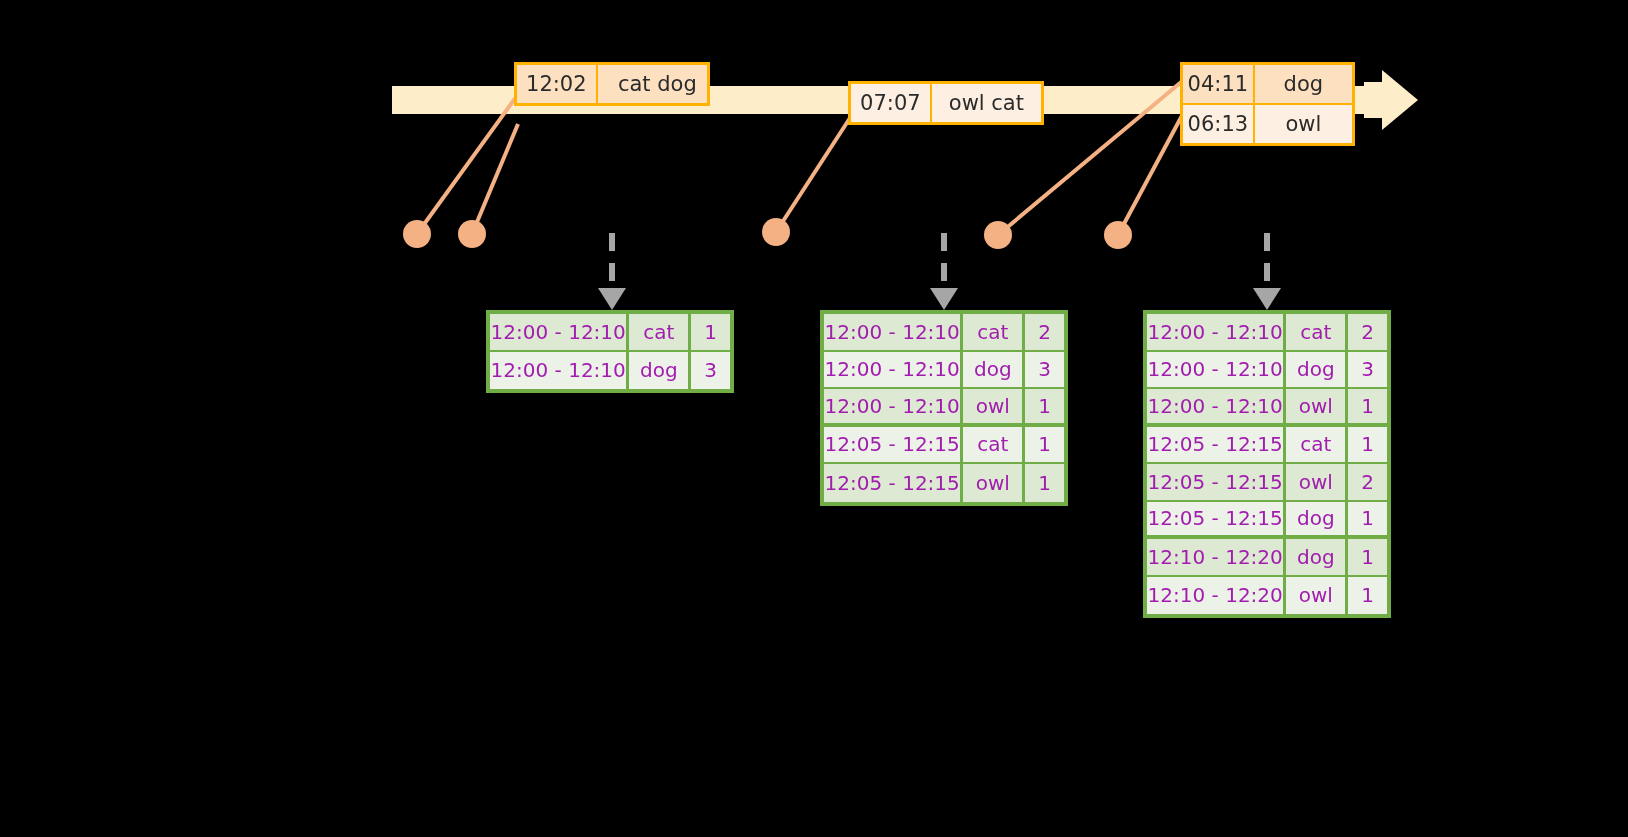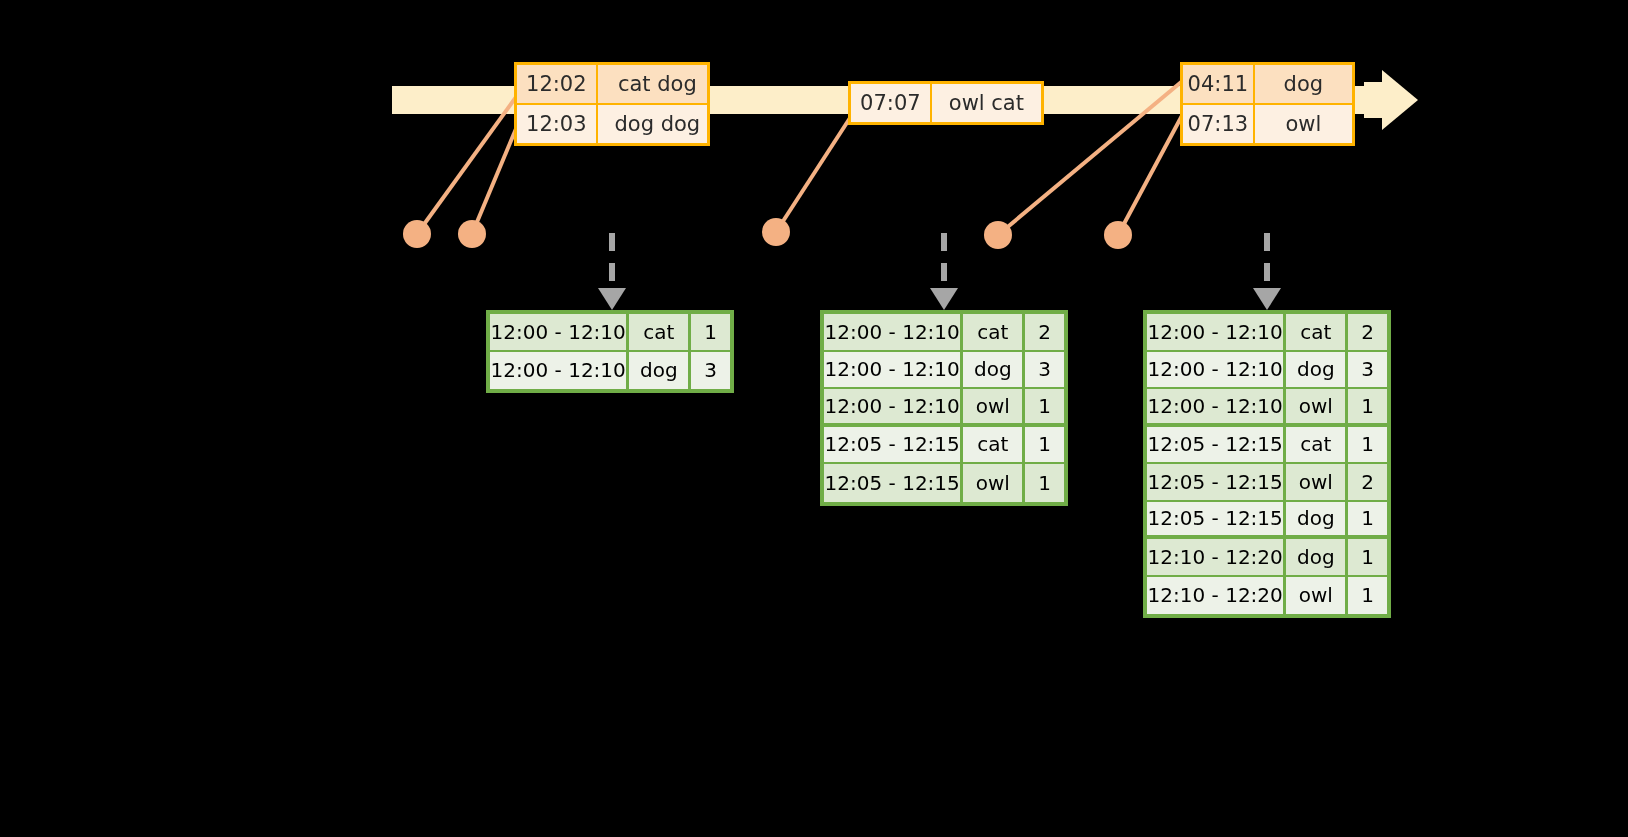--- a/index.html
+++ b/index.html
@@ -99,21 +99,21 @@
     height: 837px;
     pointer-events: none;
   }
 
   
   .result-table {
     position: absolute;
     border: 4px solid #70ad47;
     box-sizing: border-box;
     font-size: 20px;
-    color: #000000;
+    color: #a21caf;
   }
   .res-row {
     display: flex;
     height: 37.5px;
   }
   .res-row .c-window,
   .res-row .c-word,
   .res-row .c-count {
     display: flex;
     align-items: center;
@@ -179,40 +179,36 @@
       <line x1="1255" y1="233" x2="1255" y2="290" stroke="#a6a6a6" stroke-width="6" stroke-dasharray="18,12"></line>
       <polygon points="1241,288 1269,288 1255,310" fill="#a6a6a6"></polygon>
     </g>
   </svg>
 
   <div class="event-box" id="evbox-1">
     <div class="event-row row-shade-a">
       <div class="ev-time">12:02</div>
       <div class="ev-text">cat dog</div>
     </div>
-    <div class="event-row row-shade-b">
-      <div class="ev-time">12:03</div>
-      <div class="ev-text">dog dog</div>
-    </div>
   </div>
 
   <div class="event-box" id="evbox-2">
     <div class="event-row row-shade-b">
       <div class="ev-time">07:07</div>
       <div class="ev-text">owl cat</div>
     </div>
   </div>
 
   <div class="event-box" id="evbox-3">
     <div class="event-row row-shade-a">
       <div class="ev-time">04:11</div>
       <div class="ev-text">dog</div>
     </div>
     <div class="event-row row-shade-b">
-      <div class="ev-time">07:13</div>
+      <div class="ev-time">06:13</div>
       <div class="ev-text">owl</div>
     </div>
   </div>
 
   <div class="result-table" id="table-1">
       <div class="res-row res-shade-a">
         <div class="c-window">12:00 - 12:10</div>
         <div class="c-word">cat</div>
         <div class="c-count">1</div>
       </div>

